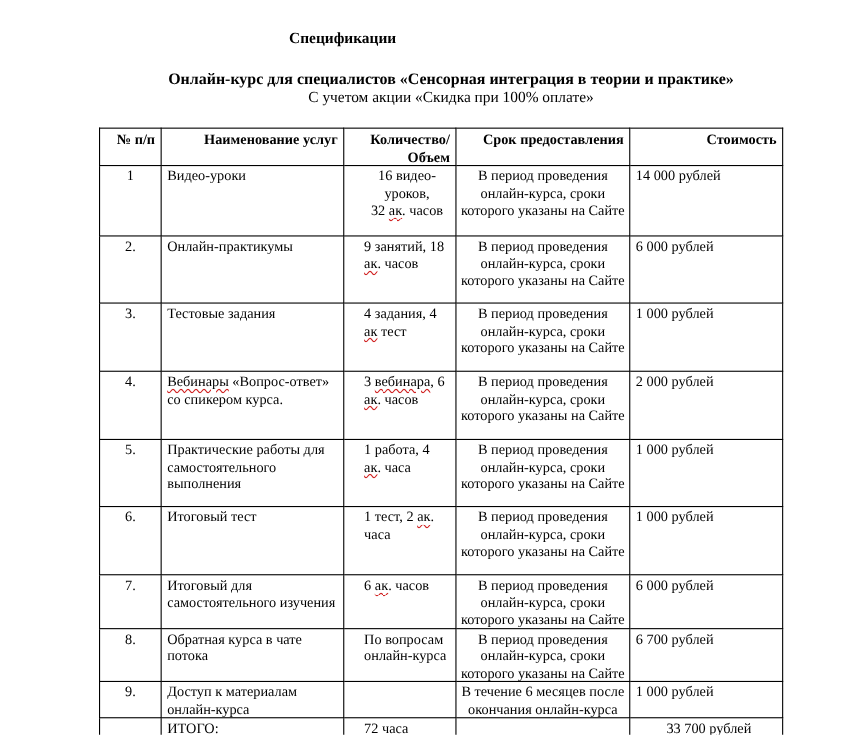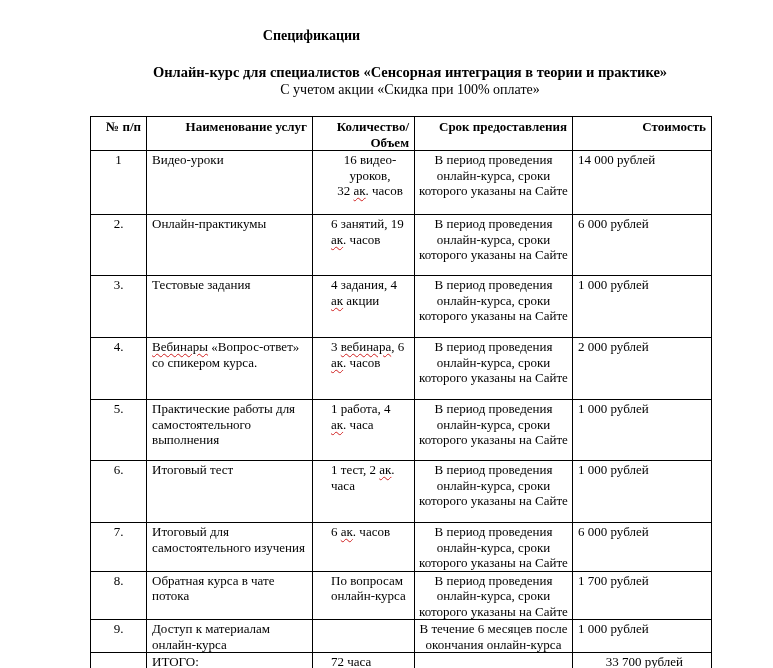--- a/index.html
+++ b/index.html
@@ -45,29 +45,29 @@
     <td class="num">1</td>
     <td>Видео-уроки</td>
     <td class="qty" style="text-align:center"><span>16 видео-уроков,</span><br><span>32 </span><span class="sp">ак</span><span>. часов</span></td>
     <td class="term">В период проведения онлайн-курса, сроки которого указаны на Сайте</td>
     <td>14 000 рублей</td>
   </tr>
 
   <tr style="height:61px">
     <td class="num">2.</td>
     <td>Онлайн-практикумы</td>
-    <td class="qty"><span>6 занятий,  19 </span><span class="sp">ак</span><span>. часов</span></td>
+    <td class="qty"><span>9 занятий,  18 </span><span class="sp">ак</span><span>. часов</span></td>
     <td class="term">В период проведения онлайн-курса, сроки которого указаны на Сайте</td>
     <td>6 000 рублей</td>
   </tr>
 
   <tr style="height:62px">
     <td class="num">3.</td>
     <td>Тестовые задания</td>
-    <td class="qty"><span>4 задания, 4 </span><span class="sp">ак</span><span> акции</span></td>
+    <td class="qty"><span>4 задания, 4 </span><span class="sp">ак</span><span> тест</span></td>
     <td class="term">В период проведения онлайн-курса, сроки которого указаны на Сайте</td>
     <td>1 000 рублей</td>
   </tr>
 
   <tr style="height:62px">
     <td class="num">4.</td>
     <td><span class="sp">Вебинары</span><span> «Вопрос-ответ» со спикером курса.</span></td>
     <td class="qty"><span>3 </span><span class="sp">вебинара</span><span>, 6 </span><span class="sp">ак</span><span>. часов</span></td>
     <td class="term">В период проведения онлайн-курса, сроки которого указаны на Сайте</td>
     <td>2 000 рублей</td>
@@ -95,21 +95,21 @@
     <td class="qty"><span>6 </span><span class="sp">ак</span><span>. часов</span></td>
     <td class="term">В период проведения онлайн-курса, сроки которого указаны на Сайте</td>
     <td>6 000 рублей</td>
   </tr>
 
   <tr style="height:45px">
     <td class="num">8.</td>
     <td>Обратная курса в чате потока</td>
     <td class="qty">По вопросам онлайн-курса</td>
     <td class="term">В период проведения онлайн-курса, сроки которого указаны на Сайте</td>
-    <td>1 700 рублей</td>
+    <td>6 700 рублей</td>
   </tr>
 
   <tr style="height:33px">
     <td class="num">9.</td>
     <td>Доступ к материалам онлайн-курса</td>
     <td class="qty"></td>
     <td class="term">В течение 6 месяцев после окончания онлайн-курса</td>
     <td>1 000 рублей</td>
   </tr>
 

